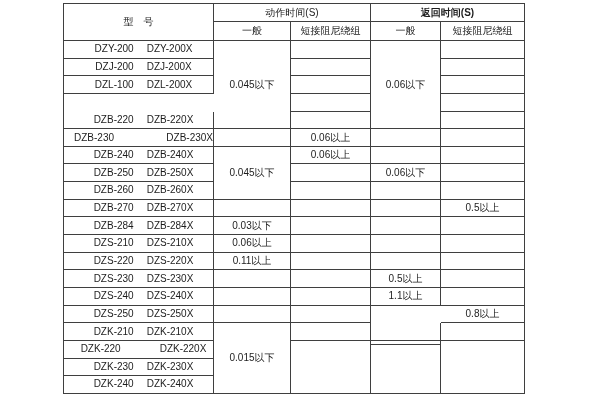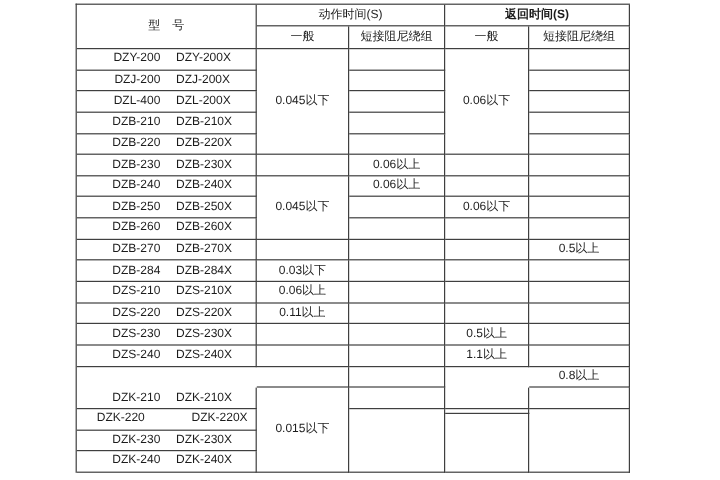--- a/index.html
+++ b/index.html
@@ -35,33 +35,33 @@
 <div class="table">
   <div class="cell h" style="grid-column:2 / 4; grid-row:1;">动作时间(S)</div>
   <div class="cell h" style="grid-column:1; grid-row:1 / 3;">型　号</div>
   <div class="cell h" style="grid-column:4 / 6; grid-row:1;font-weight:bold;">返回时间(S)</div>
   <div class="cell h" style="grid-column:2; grid-row:2;">一般</div>
   <div class="cell h" style="grid-column:3; grid-row:2;">短接阻尼绕组</div>
   <div class="cell h" style="grid-column:4; grid-row:2;">一般</div>
   <div class="cell h" style="grid-column:5; grid-row:2;">短接阻尼绕组</div>
 <div class="cell model-cell" style="grid-area: 3 / 1;"><span>DZY-200</span><span>DZY-200X</span></div>
     <div class="cell model-cell" style="grid-area: 4 / 1;"><span>DZJ-200</span><span>DZJ-200X</span></div>
-    <div class="cell model-cell" style="grid-area: 5 / 1;"><span>DZL-400</span><span>DZL-200X</span></div>
-    <div class="cell model-cell" style="grid-area: 6 / 1;"><span>DZB-210</span><span>DZB-210X</span></div>
+    <div class="cell model-cell" style="grid-area: 5 / 1;"><span>DZL-100</span><span>DZL-200X</span></div>
     <div class="cell model-cell" style="grid-area: 7 / 1;"><span>DZB-220</span><span>DZB-220X</span></div>
-    <div class="cell model-cell" style="grid-area: 8 / 1;"><span>DZB-230</span><span>DZB-230X</span></div>
+    <div class="cell model-cell" style="grid-area: 8 / 1; justify-content: space-between;"><span>DZB-230</span><span>DZB-230X</span></div>
     <div class="cell model-cell" style="grid-area: 9 / 1;"><span>DZB-240</span><span>DZB-240X</span></div>
     <div class="cell model-cell" style="grid-area: 10 / 1;"><span>DZB-250</span><span>DZB-250X</span></div>
     <div class="cell model-cell" style="grid-area: 11 / 1;"><span>DZB-260</span><span>DZB-260X</span></div>
     <div class="cell model-cell" style="grid-area: 12 / 1;"><span>DZB-270</span><span>DZB-270X</span></div>
     <div class="cell model-cell" style="grid-area: 13 / 1;"><span>DZB-284</span><span>DZB-284X</span></div>
     <div class="cell model-cell" style="grid-area: 14 / 1;"><span>DZS-210</span><span>DZS-210X</span></div>
     <div class="cell model-cell" style="grid-area: 15 / 1;"><span>DZS-220</span><span>DZS-220X</span></div>
     <div class="cell model-cell" style="grid-area: 16 / 1;"><span>DZS-230</span><span>DZS-230X</span></div>
     <div class="cell model-cell" style="grid-area: 17 / 1;"><span>DZS-240</span><span>DZS-240X</span></div>
+    <div class="cell model-cell" style="grid-area: 18 / 1;"><span>DZS-250</span><span>DZS-250X</span></div>
     <div class="cell model-cell" style="grid-area: 19 / 1;"><span>DZK-210</span><span>DZK-210X</span></div>
     <div class="cell model-cell" style="grid-area: 20 / 1; gap: 39px;"><span>DZK-220</span><span>DZK-220X</span></div>
     <div class="cell model-cell" style="grid-area: 21 / 1;"><span>DZK-230</span><span>DZK-230X</span></div>
     <div class="cell model-cell" style="grid-area: 22 / 1;"><span>DZK-240</span><span>DZK-240X</span></div>
     <div class="cell value-cell" style="grid-area: 3 / 2 / span 5;">0.045以下</div>
     <div class="cell value-cell" style="grid-area: 8 / 2 / span 1;"></div>
     <div class="cell value-cell" style="grid-area: 9 / 2 / span 3;">0.045以下</div>
     <div class="cell value-cell" style="grid-area: 12 / 2 / span 1;"></div>
     <div class="cell value-cell" style="grid-area: 13 / 2 / span 1;">0.03以下</div>
     <div class="cell value-cell" style="grid-area: 14 / 2 / span 1;">0.06以上</div>

